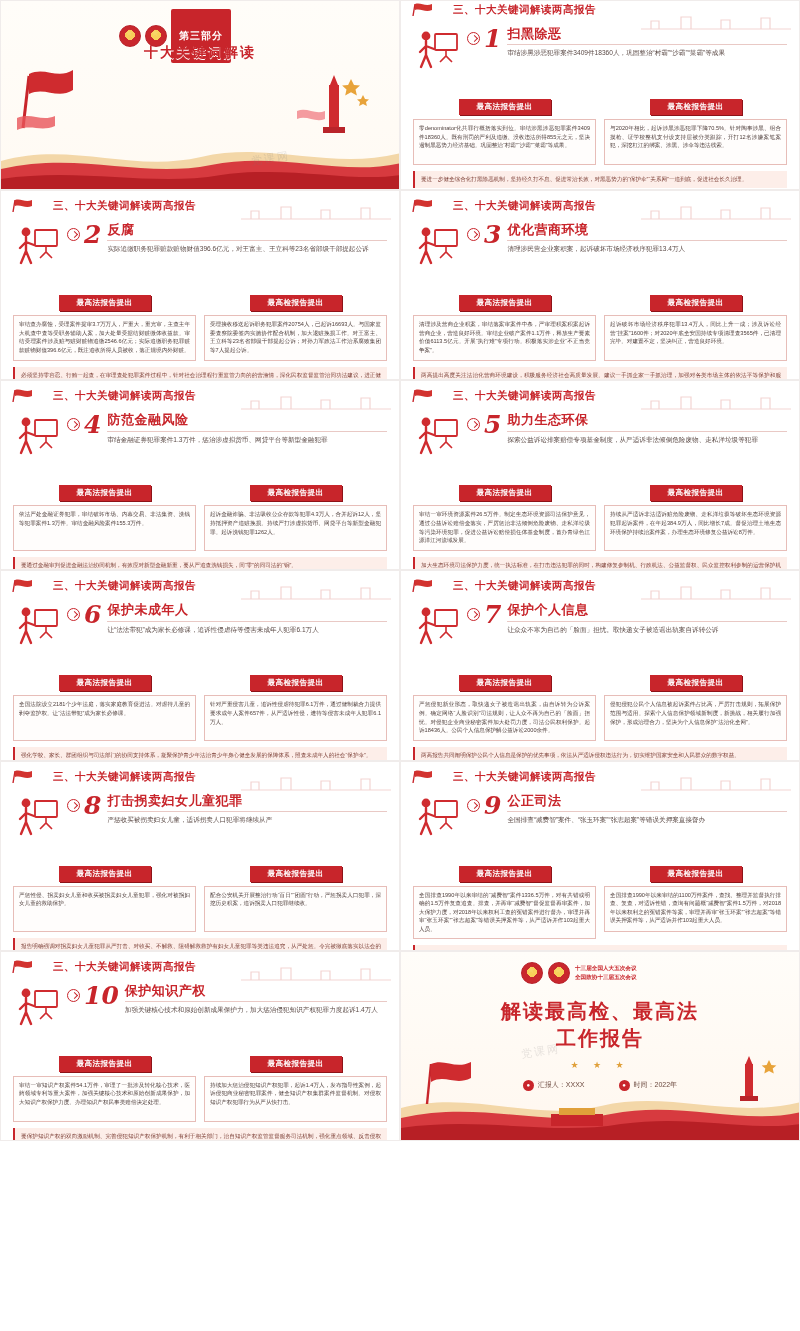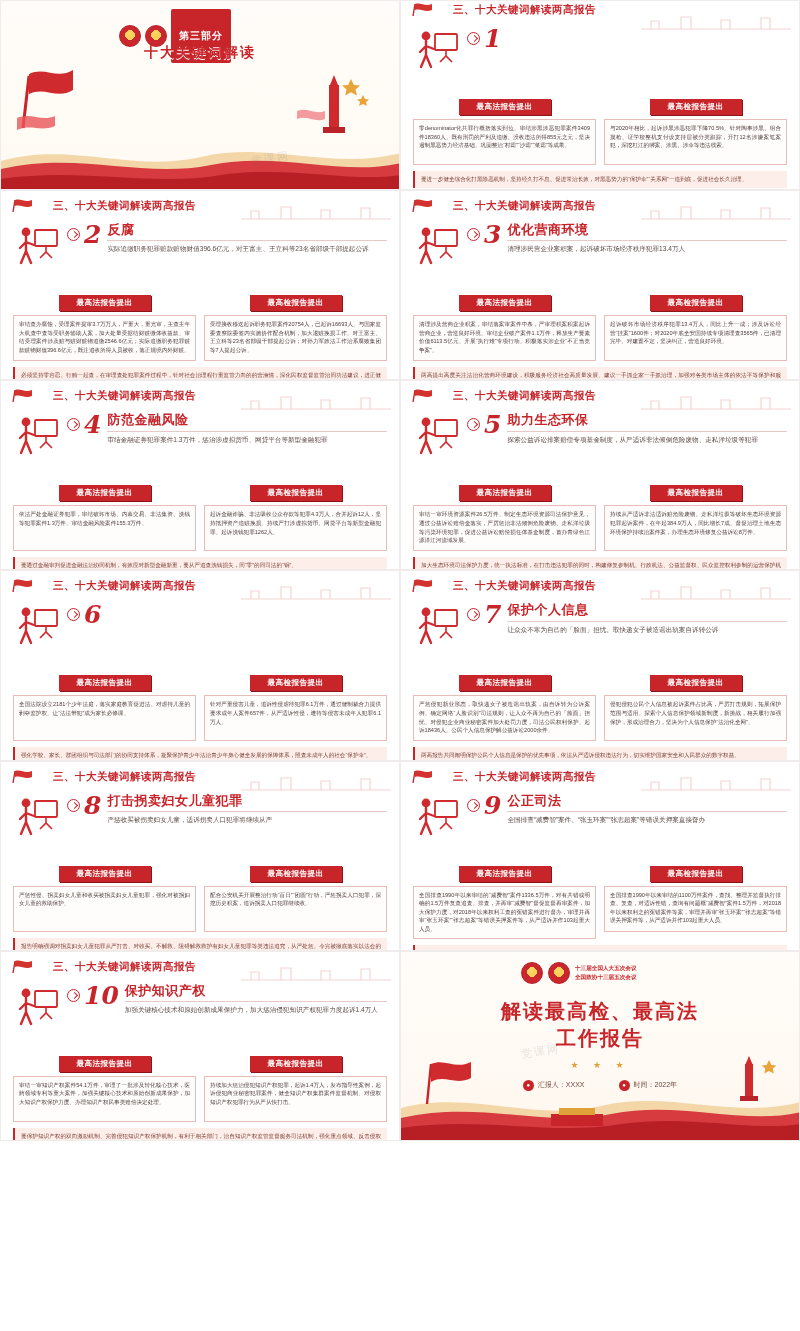--- a/index.html
+++ b/index.html
@@ -235,20 +235,25 @@
         <svg class="person" viewBox="0 0 48 48">
           <circle cx="13" cy="8" r="4.4" fill="#cf2b2f"></circle>
           <path d="M13 13 v14 M13 18 l-6 6 M13 18 l8 3 M13 27 l-5 12 M13 27 l5 12" stroke="#cf2b2f" stroke-width="2.4" fill="none" stroke-linecap="round"></path>
           <rect x="22" y="6" width="22" height="16" rx="1" fill="none" stroke="#cf2b2f" stroke-width="1.8"></rect>
           <path d="M33 22 v6 M27 34 l6-6 6 6" stroke="#cf2b2f" stroke-width="1.6" fill="none"></path>
         </svg>
         <div class="arrow-num">
           <span class="arrow-circ"></span>
           <span class="num">1</span>
         </div>
+        <div class="kw-wrap">
+          <div class="kw-title">扫黑除恶</div>
+          <div class="kw-rule"></div>
+          <div class="kw-desc">审结涉黑涉恶犯罪案件3409件18360人，巩固整治“村霸”“沙霸”“菜霸”等成果</div>
+        </div>
       </div>
       <div class="cols">
         <div class="col">
           <div class="tag">最高法报告提出</div>
           <div class="box">零denominator化共罪行概括落实到位。审结涉黑涉恶犯罪案件3409件18360人。既有刑罚的严利及追缴、没收违法所得855元之元，坚决遏制黑恶势力经济基础。巩固整治“村霸”“沙霸”“菜霸”等成果。</div>
         </div>
         <div class="col">
           <div class="tag">最高检报告提出</div>
           <div class="box">与2020年相比，起诉涉黑涉恶犯罪下降70.5%。针对陶事涉黑、组合摸枪、证学校整机支付设支持层被分类跟踪，开打12名涉嫌案笔案犯，深挖杠江的绑案、涉黑、涉伞等违法线索。</div>
         </div>
@@ -444,20 +449,25 @@
       <div class="topline">
         <svg class="person" viewBox="0 0 48 48">
           <circle cx="13" cy="8" r="4.4" fill="#cf2b2f"></circle>
           <path d="M13 13 v14 M13 18 l-6 6 M13 18 l8 3 M13 27 l-5 12 M13 27 l5 12" stroke="#cf2b2f" stroke-width="2.4" fill="none" stroke-linecap="round"></path>
           <rect x="22" y="6" width="22" height="16" rx="1" fill="none" stroke="#cf2b2f" stroke-width="1.8"></rect>
           <path d="M33 22 v6 M27 34 l6-6 6 6" stroke="#cf2b2f" stroke-width="1.6" fill="none"></path>
         </svg>
         <div class="arrow-num">
           <span class="arrow-circ"></span>
           <span class="num">6</span>
+        </div>
+        <div class="kw-wrap">
+          <div class="kw-title">保护未成年人</div>
+          <div class="kw-rule"></div>
+          <div class="kw-desc">让“法法带犯”成为家长必修课，追诉性侵虐待等侵害未成年人犯罪6.1万人</div>
         </div>
       </div>
       <div class="cols">
         <div class="col">
           <div class="tag">最高法报告提出</div>
           <div class="box">全国法院设立2181个少年法庭，落实家庭教育促进法。对虐待儿童的剥夺监护权。让“法法带犯”成为家长必修课。</div>
         </div>
         <div class="col">
           <div class="tag">最高检报告提出</div>
           <div class="box">针对严重侵害儿童，追诉性侵虐待犯罪6.1万件，通过健制裁合力提供要求成年人案件657件，从严适诉性侵，遭待等侵害未成年人犯罪6.1万人。</div>

